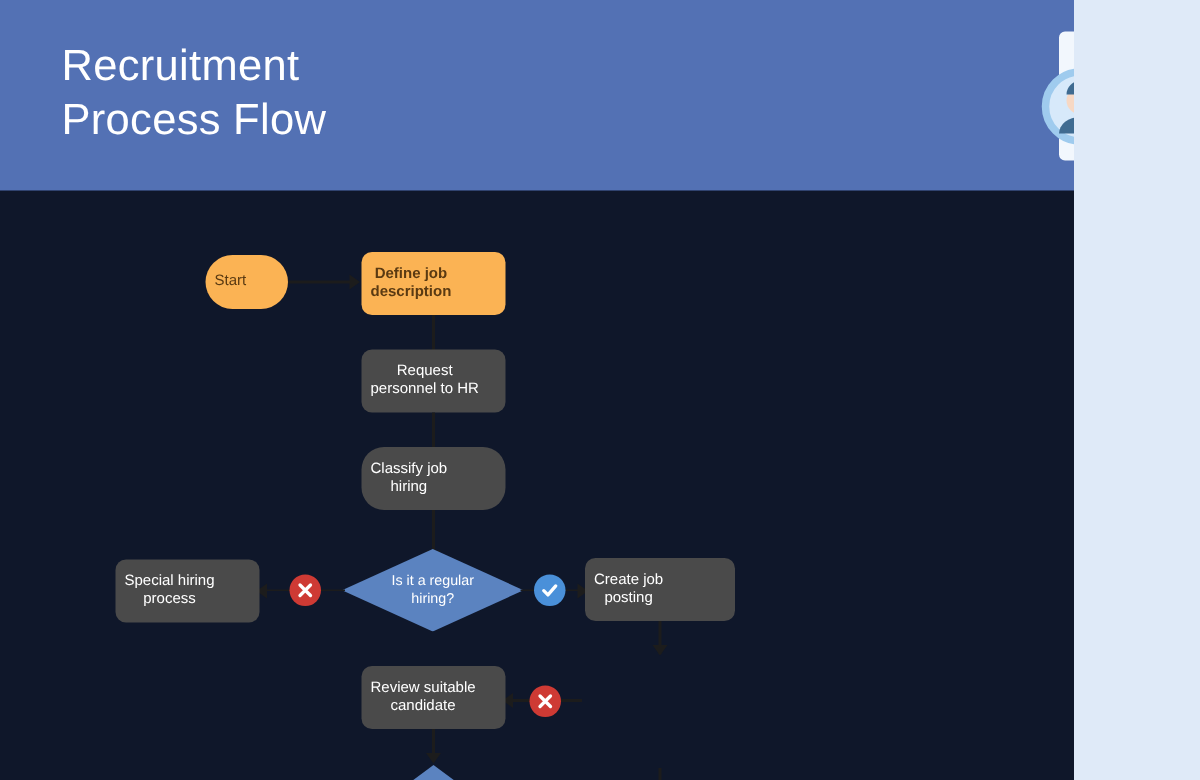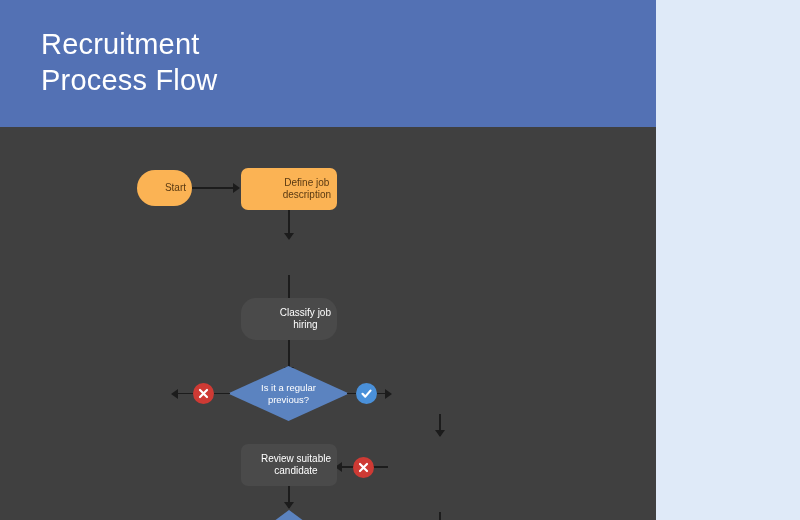--- a/index.html
+++ b/index.html
@@ -8,23 +8,23 @@
   }
   body {
     width: 800px;
     height: 520px;
     overflow: hidden;
     background: #dfeaf8;
     font-family: "Liberation Sans", sans-serif;
   }
   #app {
     position: relative;
-    width: 656px;
+    width: 716px;
     height: 520px;
-    background: #404040;
+    background: #0f172a;
     overflow: hidden;
   }
 
   
   .header {
     position: absolute;
     left: 0;
     top: 0;
     width: 800px;
     height: 127px;
@@ -58,36 +58,37 @@
     left: 0;
     top: 127px;
     width: 800px;
     height: 393px;
   }
   .node {
     position: absolute;
     box-sizing: border-box;
     display: flex;
     align-items: center;
-    justify-content: flex-end;
+    justify-content: flex-start;
     text-align: center;
     font-size: 10px;
     line-height: 12.5px;
     white-space: pre-line;
     padding: 2px 6px;
   }
   .node.dark {
     background: #4a4a4a;
     color: #ffffff;
     border-radius: 7px;
   }
   .node.accent {
     background: #fbb354;
     color: #5a3a12;
     border-radius: 7px;
+    font-weight: bold;
   }
   .node.pill {
     background: #fbb354;
     color: #5a3a12;
     border-radius: 999px;
   }
 
   
   .diamond {
     position: absolute;
@@ -192,57 +193,69 @@
     <div class="arrow right" style="left:233px; top:56px;"></div>
 
     <div class="node accent" style="left:241px; top:41px; width:96px; height:42px;">
       <span>Define job
 description</span>
     </div>
 
     <div class="conn v" style="left:288.2px; top:83px; height:28px;"></div>
     <div class="arrow down" style="left:284px; top:106px;"></div>
 
+    <div class="node dark" style="left:241px; top:106px; width:96px; height:42px;">
+      <span>Request
+personnel to HR</span>
+    </div>
 
     <div class="conn v" style="left:288.2px; top:148px; height:28px;"></div>
     <div class="arrow down" style="left:284px; top:171px;"></div>
 
     <div class="node dark" style="left:241px; top:171px; width:96px; height:42px;border-radius:15px;">
       <span>Classify job
 hiring</span>
     </div>
 
     <div class="conn v" style="left:288.2px; top:213px; height:32px;"></div>
     <div class="arrow down" style="left:284px; top:240px;"></div>
 
     <div class="diamond" style="left:228px; top:239px; width:121px; height:55px;">
       <svg width="121" height="55" viewBox="0 0 121 55" xmlns="http://www.w3.org/2000/svg">
         <polygon points="60.5,0 121,27.5 60.5,55 0,27.5" fill="#5b83c0"></polygon>
       </svg>
       <span class="dlabel">Is it a regular
-previous?</span>
+hiring?</span>
     </div>
 
     <div class="conn h" style="left:174px; top:265.7px; width:56px;"></div>
     <div class="arrow left" style="left:171px; top:261.5px;"></div>
     <div class="badge no" style="left:193px; top:256px;">
       <svg width="13" height="13" viewBox="0 0 13 13" xmlns="http://www.w3.org/2000/svg">
         <path d="M3 3 L10 10 M10 3 L3 10" stroke="#ffffff" stroke-width="2.2" stroke-linecap="round"></path>
       </svg>
     </div>
 
+    <div class="node dark" style="left:77px; top:246px; width:96px; height:42px;">
+      <span>Special hiring
+process</span>
+    </div>
 
     <div class="conn h" style="left:347px; top:265.7px; width:43px;"></div>
     <div class="arrow right" style="left:385px; top:261.5px;"></div>
     <div class="badge yes" style="left:356px; top:256px;">
       <svg width="13" height="13" viewBox="0 0 13 13" xmlns="http://www.w3.org/2000/svg">
         <path d="M2.5 6.8 L5.3 9.6 L10.5 3.6" fill="none" stroke="#ffffff" stroke-width="2.2" stroke-linecap="round" stroke-linejoin="round"></path>
       </svg>
     </div>
 
+    <div class="node dark" style="left:390px; top:245px; width:100px; height:42px;">
+      <span>Create job
+posting</span>
+    </div>
 
     <div class="conn v" style="left:439.2px; top:287px; height:22px;"></div>
     <div class="arrow down" style="left:435px; top:303px;"></div>
 
 
     <div class="conn h" style="left:338px; top:339.2px; width:50px;"></div>
     <div class="arrow left" style="left:335px; top:335px;"></div>
     <div class="badge no" style="left:353px; top:329.5px;">
       <svg width="13" height="13" viewBox="0 0 13 13" xmlns="http://www.w3.org/2000/svg">
         <path d="M3 3 L10 10 M10 3 L3 10" stroke="#ffffff" stroke-width="2.2" stroke-linecap="round"></path>

